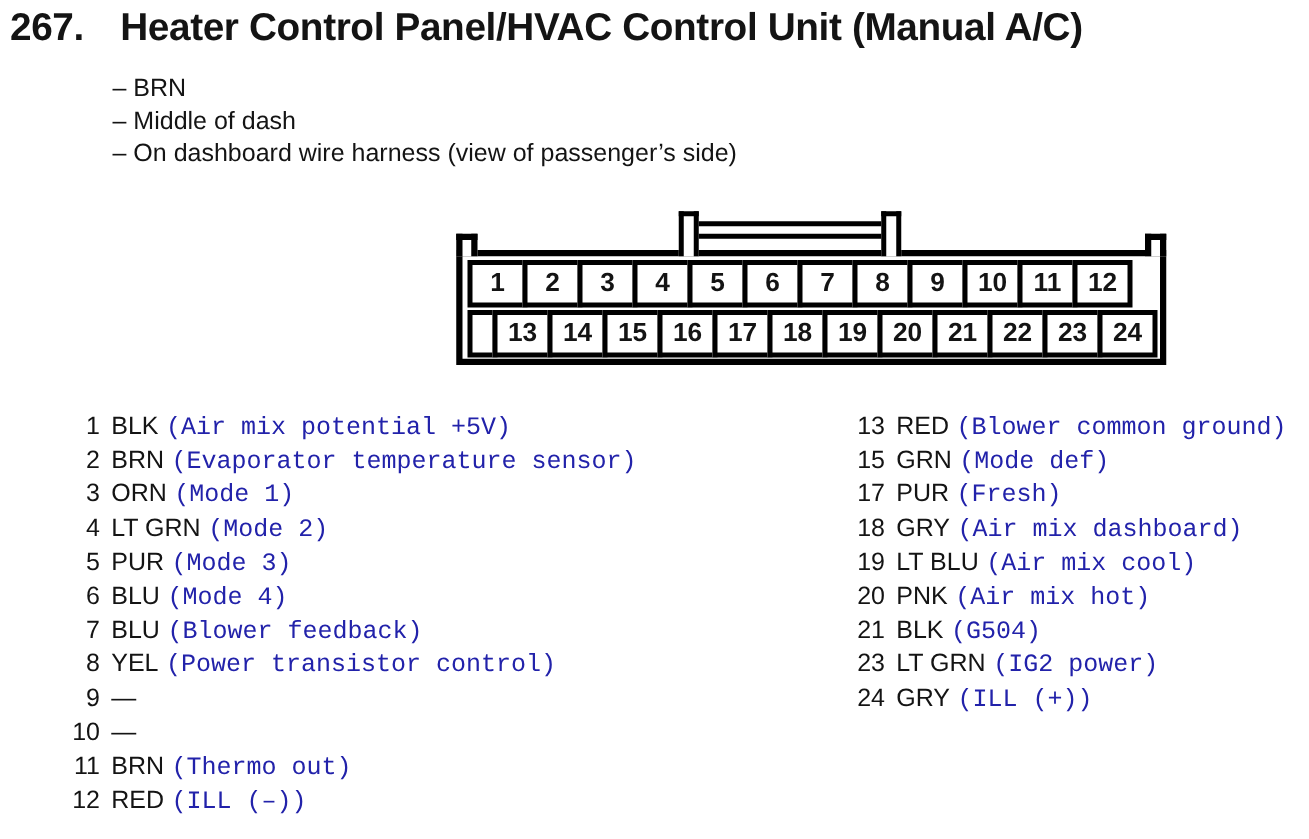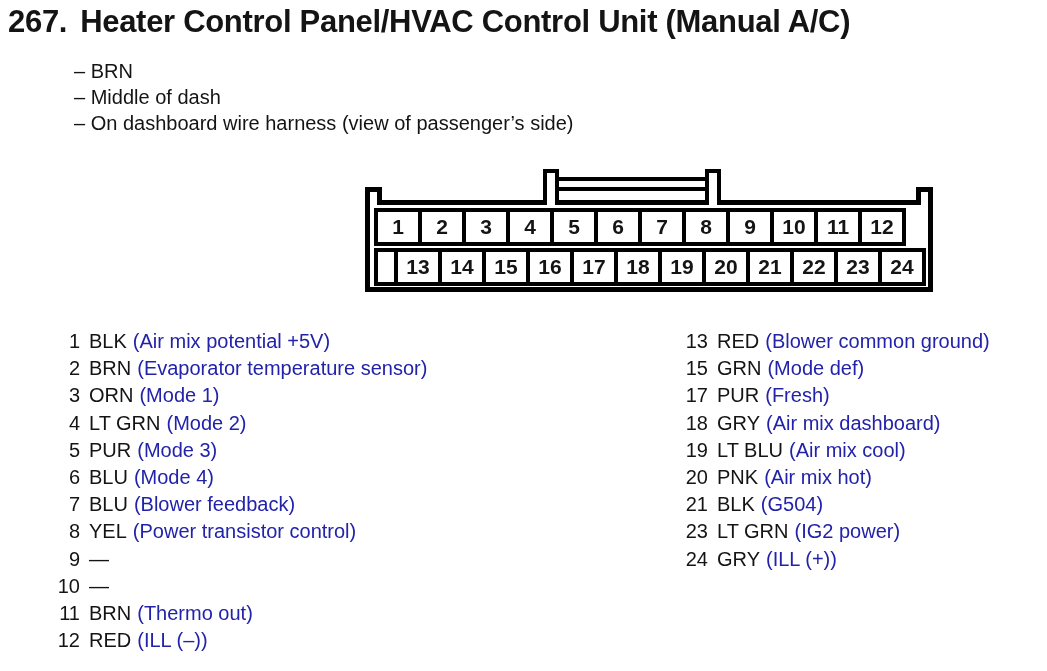--- a/index.html
+++ b/index.html
@@ -16,25 +16,25 @@
   
   .page-title {
     position: absolute;
     left: 8px;
     top: 4px;
     font-size: 31px;
     font-weight: 700;
     white-space: nowrap;
     letter-spacing: -0.3px;
   }
-  .page-title .num { margin-right: 13px; }
+  .page-title .num { margin-right: 29px; }
 
   .notes {
     position: absolute;
-    left: 74px;
+    left: 90px;
     top: 58px;
     font-size: 20px;
     line-height: 26px;
   }
 
   
   .connector {
     position: absolute;
     left: 365px;
     top: 200px;
@@ -114,21 +114,21 @@
   .pin-list.right { left: 664px; }
   .pin-row { height: 27.2px; }
   .pin-num {
     display: inline-block;
     text-align: right;
     margin-right: 9px;
   }
   .left  .pin-num { width: 34px; }
   .right .pin-num { width: 44px; }
   .wire { margin-right: 6px; }
-  .desc { color: var(--desc-color); }
+  .desc { color: var(--desc-color); font-family: Liberation Mono, monospace; }
 </style>
 </head>
 <body>
 
 <div class="page-title">
   <span class="num">267.</span><span>Heater Control Panel/HVAC Control Unit (Manual A/C)</span>
 </div>
 
 <div class="notes">
   <div>– BRN</div>

